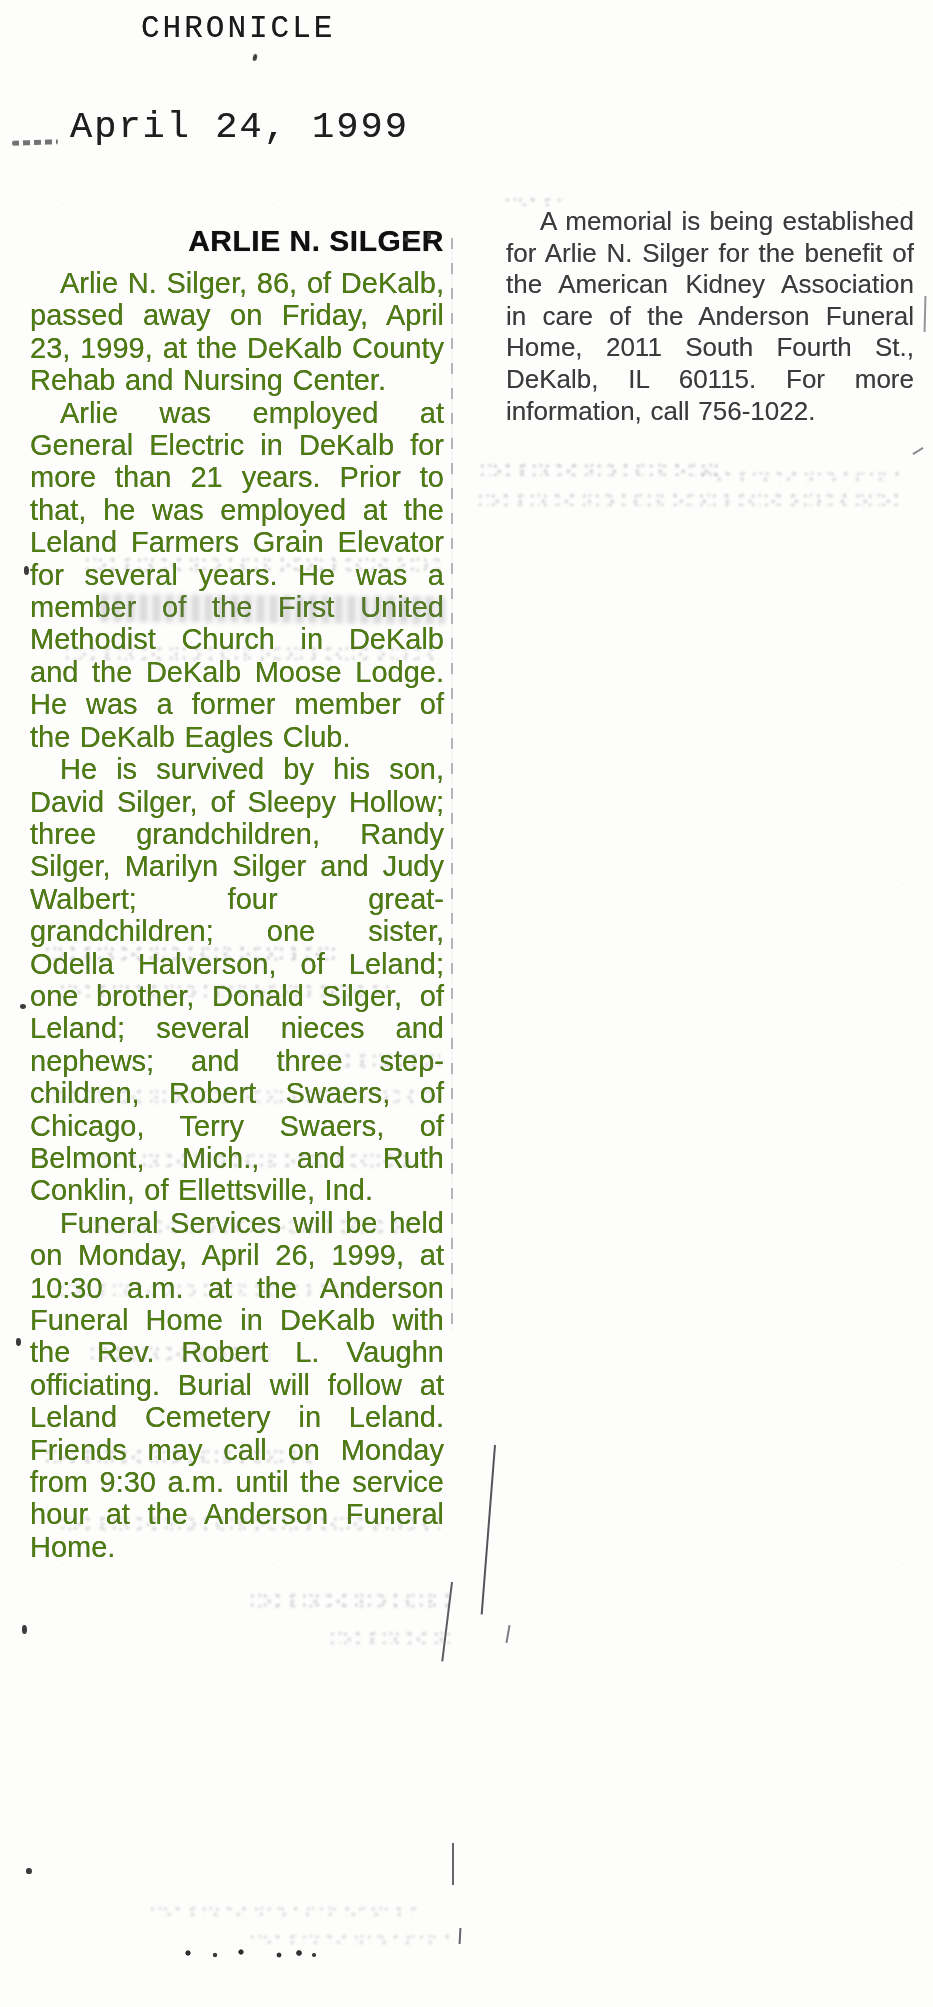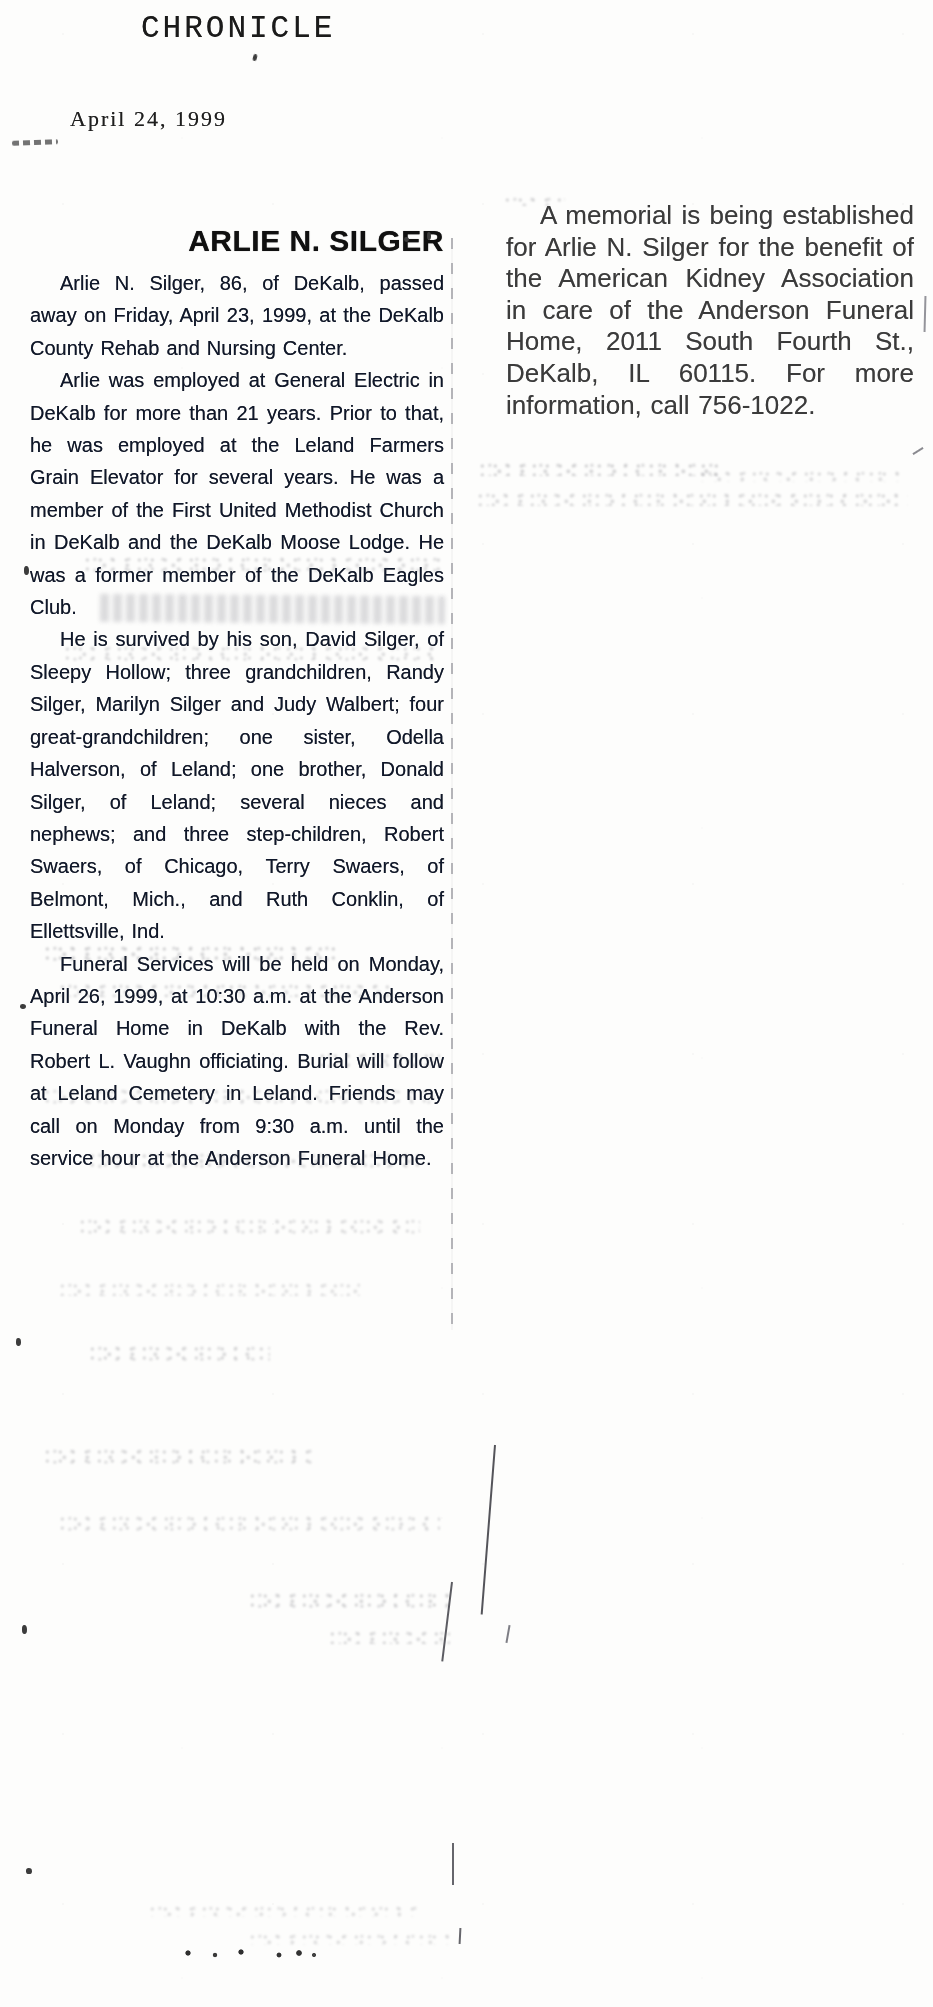--- a/index.html
+++ b/index.html
@@ -24,45 +24,45 @@
 
   .masthead{
     position:absolute; left:141px; top:11px;
     font-family:"Liberation Mono","DejaVu Sans Mono",monospace;
     font-size:31px; letter-spacing:3px; color:#1b1b1b;
     text-shadow:0 0 .6px rgba(15,15,15,.7);
     white-space:nowrap;
   }
   .issue-date{
     position:absolute; left:70px; top:106px;
-    font-family:Liberation Serif, serif;
-    font-size:22px; letter-spacing:2px; color:#1f1f1f;
+    font-family:Liberation Mono, monospace;
+    font-size:37px; letter-spacing:2px; color:#1f1f1f;
     text-shadow:0 0 .6px rgba(20,20,20,.65);
     white-space:nowrap;
   }
   .date-dashes{
     position:absolute; left:12px; top:140px; width:46px; height:5px;
     background:repeating-linear-gradient(90deg,#3a3a3a 0 7px, transparent 7px 11px);
     transform:rotate(-2deg); opacity:.7; border-radius:2px;
     filter:blur(.3px);
   }
 
   .col-left{ position:absolute; left:30px; top:224px; width:414px; }
   .obit-title{
     margin:0 0 9px 0; text-align:right;
     font-size:30px; font-weight:bold; letter-spacing:.5px; color:#101010;
     text-shadow:0 0 .7px rgba(5,5,5,.8);
   }
   .col-left p{
-    margin:0; font-size:20px; line-height:32.4px;
+    margin:0; font-size:29px; line-height:32.4px;
     text-align:justify; text-indent:30px;
-    color:#0f172a; word-spacing:1.5px;
+    color:#4d7c0f; word-spacing:1.5px;
     text-shadow:0 0 .6px rgba(10,10,10,.65);
   }
-  .col-right{ position:absolute; left:506px; top:200px; width:408px; }
+  .col-right{ position:absolute; left:506px; top:206px; width:408px; }
   .col-right p{
     margin:0; font-size:26px; line-height:31.6px;
     text-align:justify; text-indent:34px;
     color:#2d2d2d; word-spacing:1.5px; opacity:.93;
     text-shadow:0 0 .5px rgba(45,45,45,.5);
   }
 
   
   .rule{ position:absolute; background:#7e7e85; filter:blur(.35px); }
   .rule.dotted{

